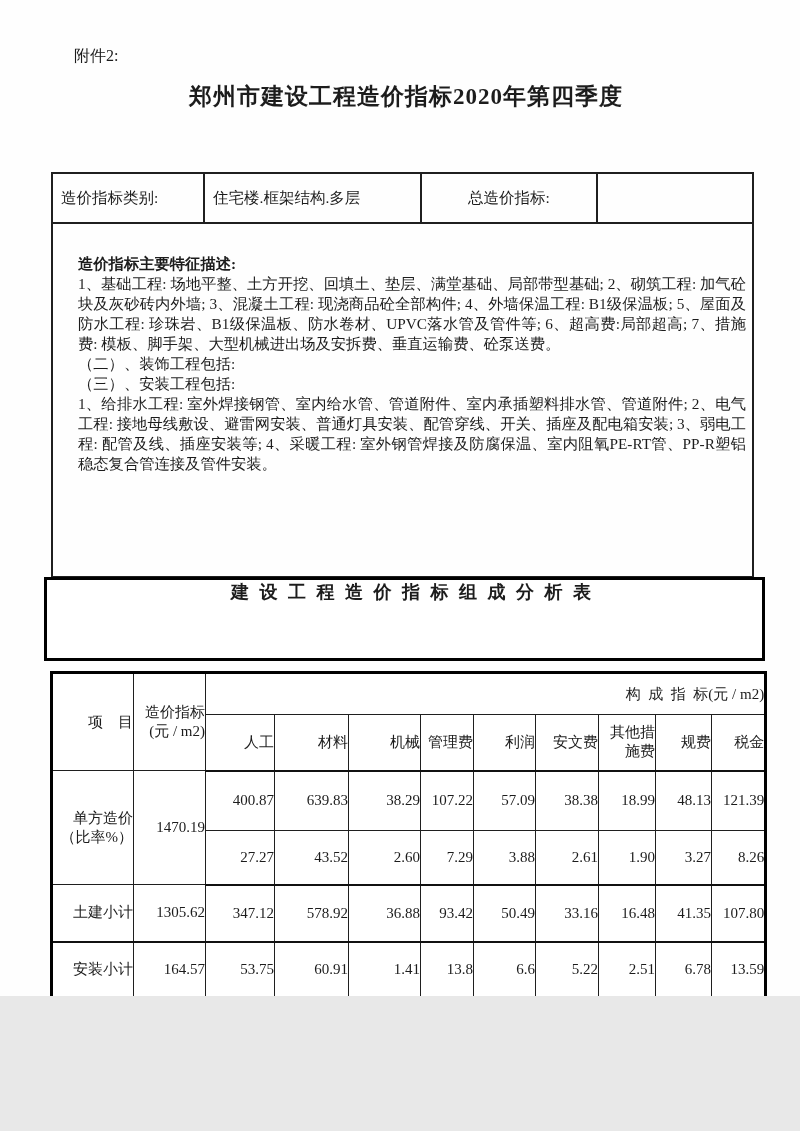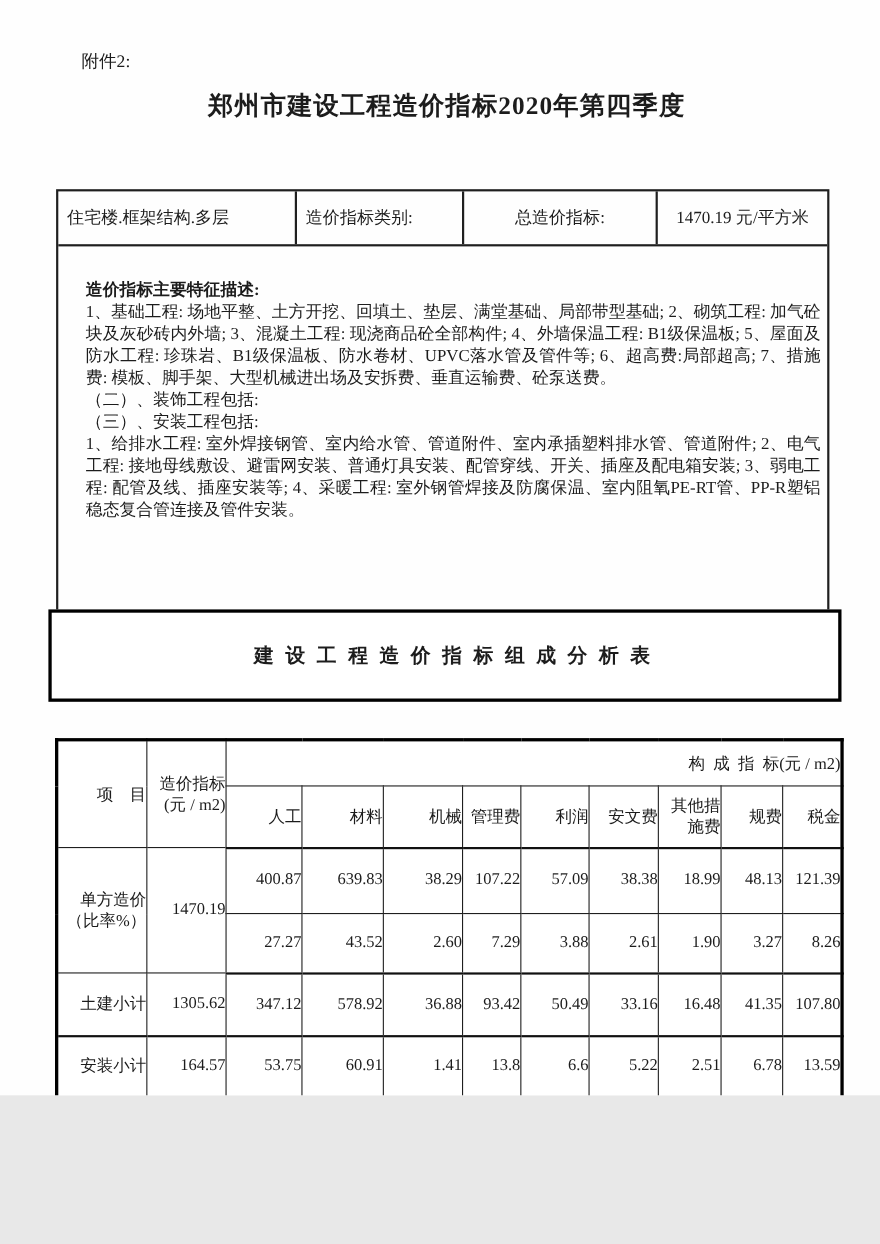--- a/index.html
+++ b/index.html
@@ -61,27 +61,27 @@
     font-size: 15.3px;
     line-height: 20px;
     text-align: justify;
   }
   .desc p { margin: 0; }
   .desc p.bold { font-weight: 700; }
   
   .analysis-title-box {
     position: absolute;
     left: 44px;
-    top: 554px;
+    top: 577px;
     width: 721px;
     height: 84px;
     box-sizing: border-box;
     border: 3px solid #000;
     display: flex;
-    align-items: center;
+    align-items: flex-start;
     justify-content: center;
     font-size: 18px;
     font-weight: 700;
     letter-spacing: 3px;
     background: #fff;
     padding-left: 16px;
   }
   
   .analysis-table {
     position: absolute;
@@ -126,24 +126,23 @@
 <body>
 
 <div class="page">
 
   <div class="attachment">附件2:</div>
 
   <h1 class="doc-title">郑州市建设工程造价指标2020年第四季度</h1>
 
   <div class="doc-frame">
     <div class="info-row">
+      <div class="info-cell c1">造价指标类别:</div>
       <div class="info-cell c2">住宅楼.框架结构.多层</div>
-      <div class="info-cell c1">造价指标类别:</div>
       <div class="info-cell c3">总造价指标:</div>
-      <div class="info-cell c4">1470.19 元/平方米</div>
     </div>
     <div class="desc">
       <p class="bold">造价指标主要特征描述:</p>
       <p>1、基础工程: 场地平整、土方开挖、回填土、垫层、满堂基础、局部带型基础; 2、砌筑工程: 加气砼块及灰砂砖内外墙; 3、混凝土工程: 现浇商品砼全部构件; 4、外墙保温工程: B1级保温板; 5、屋面及防水工程: 珍珠岩、B1级保温板、防水卷材、UPVC落水管及管件等; 6、超高费:局部超高; 7、措施费: 模板、脚手架、大型机械进出场及安拆费、垂直运输费、砼泵送费。</p>
       <p>（二）、装饰工程包括:</p>
       <p>（三）、安装工程包括:</p>
       <p>1、给排水工程: 室外焊接钢管、室内给水管、管道附件、室内承插塑料排水管、管道附件; 2、电气工程: 接地母线敷设、避雷网安装、普通灯具安装、配管穿线、开关、插座及配电箱安装; 3、弱电工程: 配管及线、插座安装等; 4、采暖工程: 室外钢管焊接及防腐保温、室内阻氧PE-RT管、PP-R塑铝稳态复合管连接及管件安装。</p>
     </div>
   </div>
 

